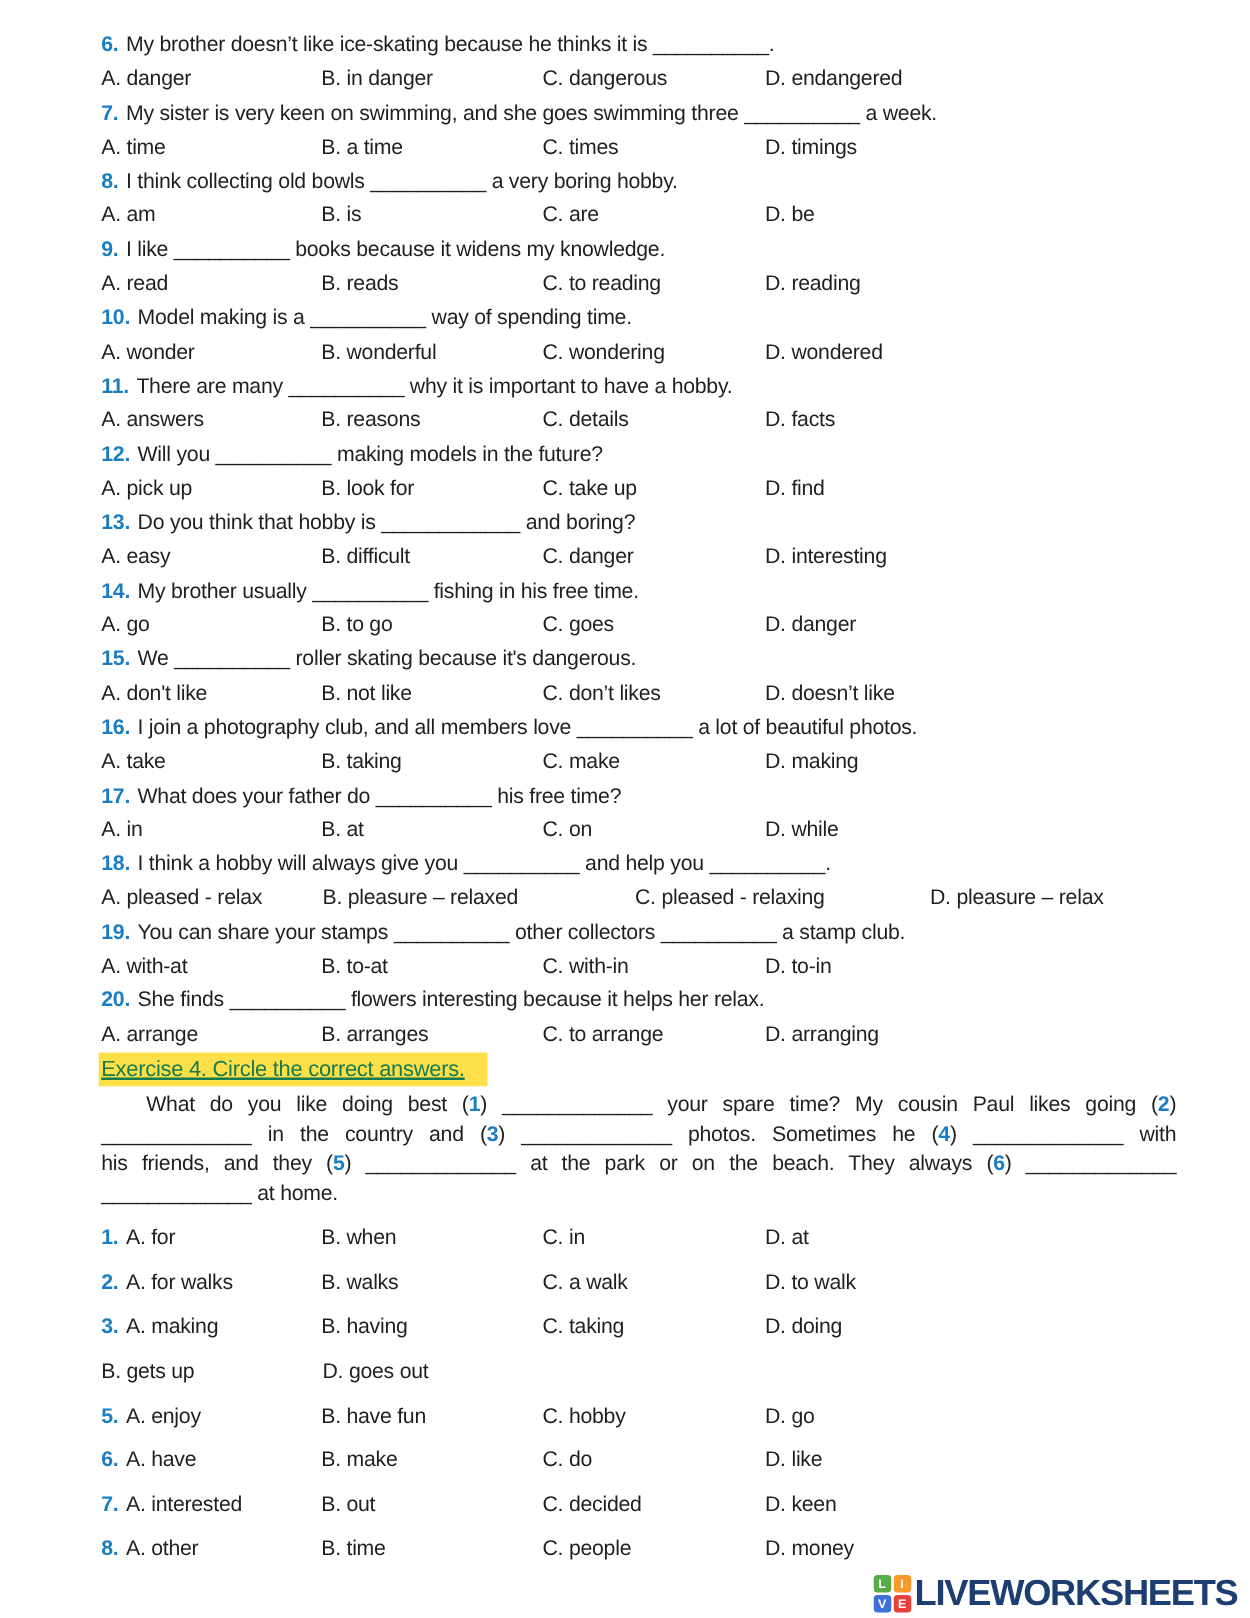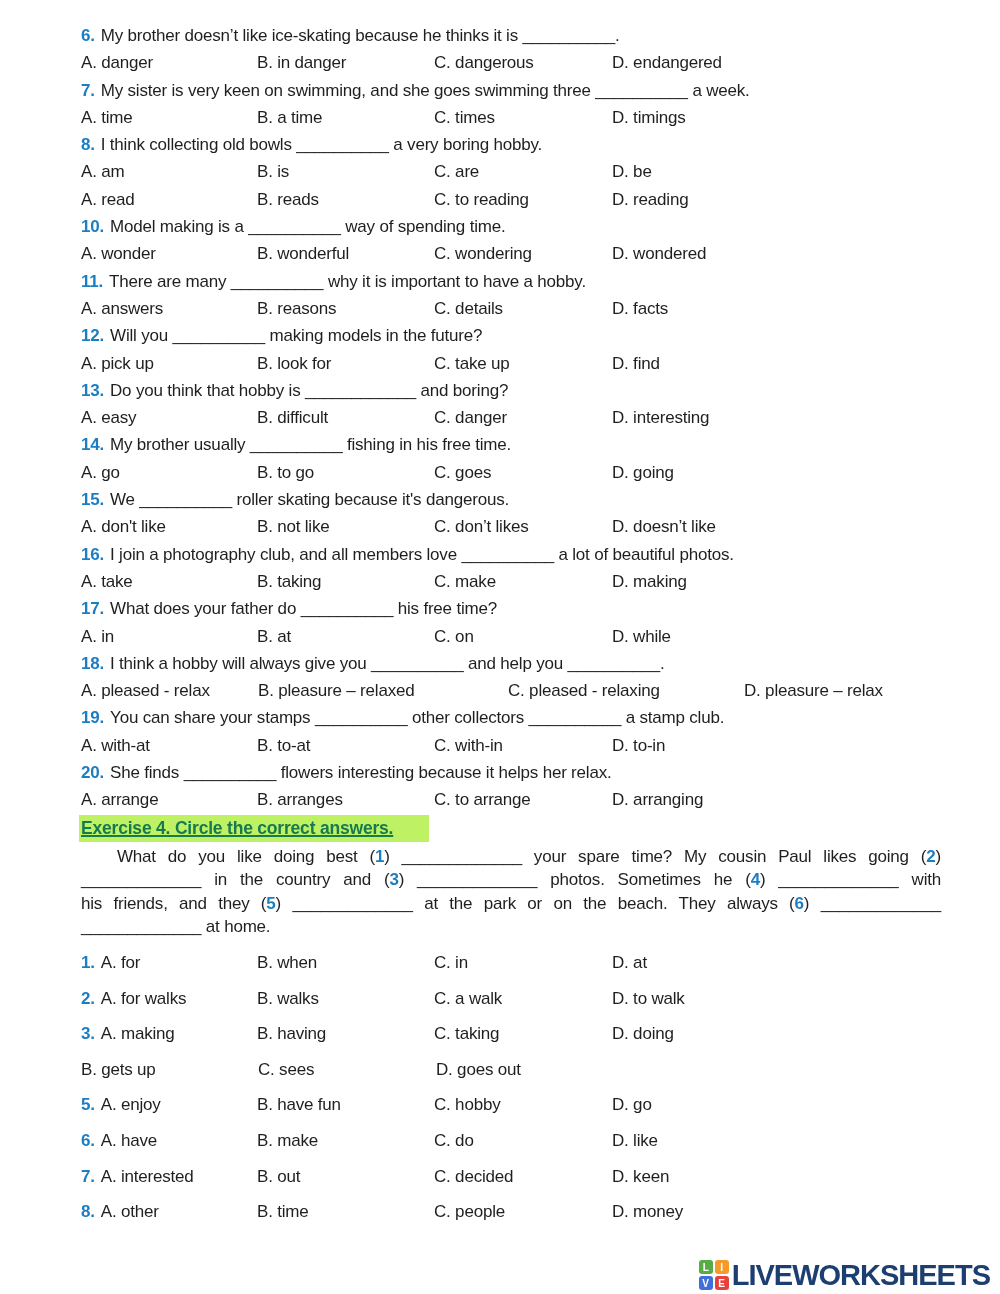--- a/index.html
+++ b/index.html
@@ -19,27 +19,27 @@
   .opts{display:flex;}
   .opt0{display:inline-block;width:176px;}
   .opt1{display:inline-block;width:177px;}
   .opt2{display:inline-block;width:178px;}
   .opt3{display:inline-block;flex:1;}
   .wide .opt0{width:177px;}
   .wide .opt1{width:234px;}
   .wide .opt2{width:236px;margin-left:16px;}
   .ex4-heading{
     display:inline-block;
-    background:#bef264;
+    background:#fde047;
     color:#167a50;
-    font-weight:700;
+    font-weight:400;
     font-size:17.5px;
     text-decoration:underline;
     text-decoration-thickness:2px;
-    padding:1px 36px 2px 2px;
+    padding:1px 18px 2px 2px;
     margin:1px 0 3px -2px;
     line-height:24px;
   }
   .pline{line-height:23.6px;height:23.6px;width:860px;}
   .pline.just{text-align:justify;text-align-last:justify;}
   .pline.indent{text-indent:36px;}
   .pnum{color:#1b7ec2;font-weight:700;}
   #ex4-items{margin-top:6px;}
   .iline{height:35.6px;line-height:35.6px;display:flex;white-space:nowrap;}
   .logo{position:absolute;right:10px;bottom:3px;display:flex;align-items:center;gap:3px;}
@@ -74,20 +74,21 @@
       <div class="qblock">
         <div class="line qline"><span class="qnum">8.</span><span class="qtext">I think collecting old bowls __________ a very boring hobby.</span></div>
         <div class="line opts">
           <span class="opt0">A. am</span>
           <span class="opt1">B. is</span>
           <span class="opt2">C. are</span>
           <span class="opt3">D. be</span>
         </div>
       </div>
       <div class="qblock">
+        <div class="line qline"><span class="qnum">9.</span><span class="qtext">I like __________ books because it widens my knowledge.</span></div>
         <div class="line opts">
           <span class="opt0">A. read</span>
           <span class="opt1">B. reads</span>
           <span class="opt2">C. to reading</span>
           <span class="opt3">D. reading</span>
         </div>
       </div>
       <div class="qblock">
         <div class="line qline"><span class="qnum">10.</span><span class="qtext">Model making is a __________ way of spending time.</span></div>
         <div class="line opts">
@@ -123,21 +124,21 @@
           <span class="opt2">C. danger</span>
           <span class="opt3">D. interesting</span>
         </div>
       </div>
       <div class="qblock">
         <div class="line qline"><span class="qnum">14.</span><span class="qtext">My brother usually __________ fishing in his free time.</span></div>
         <div class="line opts">
           <span class="opt0">A. go</span>
           <span class="opt1">B. to go</span>
           <span class="opt2">C. goes</span>
-          <span class="opt3">D. going</span>
+          <span class="opt3">D. danger</span>
         </div>
       </div>
       <div class="qblock">
         <div class="line qline"><span class="qnum">15.</span><span class="qtext">We __________ roller skating because it's dangerous.</span></div>
         <div class="line opts">
           <span class="opt0">A. don't like</span>
           <span class="opt1">B. not like</span>
           <span class="opt2">C. don’t likes</span>
           <span class="opt3">D. doesn’t like</span>
         </div>
@@ -214,21 +215,20 @@
         <span class="opt3">D. to walk</span>
       </div>
       <div class="iline">
         <span class="opt0"><span class="qnum">3.</span><span>A. making</span></span>
         <span class="opt1">B. having</span>
         <span class="opt2">C. taking</span>
         <span class="opt3">D. doing</span>
       </div>
       <div class="iline">
         <span class="opt1">B. gets up</span>
-        <span class="opt2">C. sees</span>
         <span class="opt3">D. goes out</span>
       </div>
       <div class="iline">
         <span class="opt0"><span class="qnum">5.</span><span>A. enjoy</span></span>
         <span class="opt1">B. have fun</span>
         <span class="opt2">C. hobby</span>
         <span class="opt3">D. go</span>
       </div>
       <div class="iline">
         <span class="opt0"><span class="qnum">6.</span><span>A. have</span></span>

